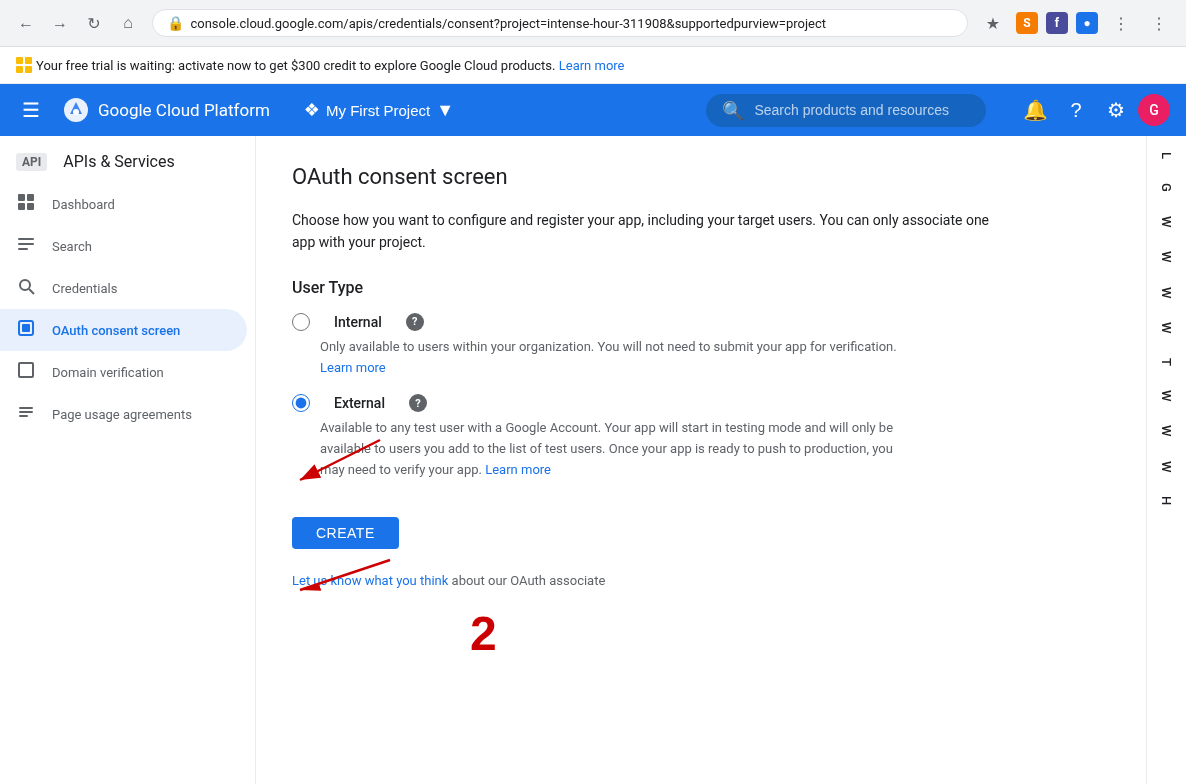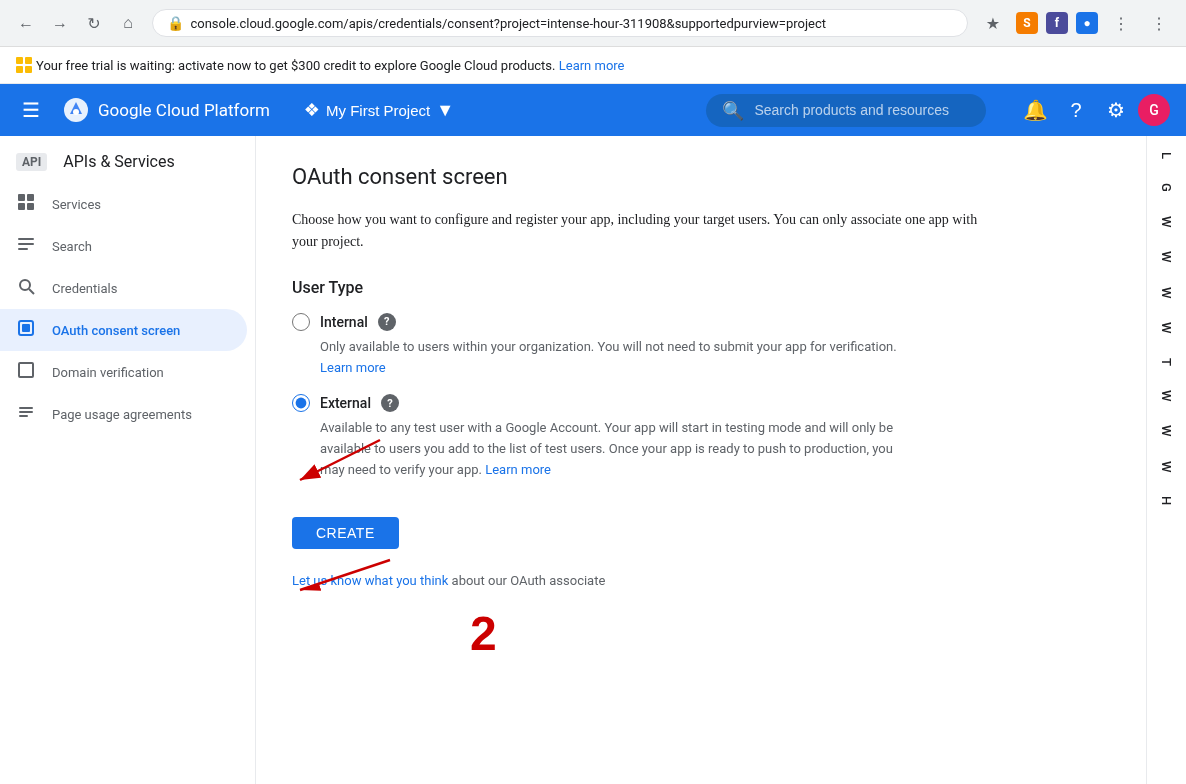--- a/index.html
+++ b/index.html
@@ -112,28 +112,28 @@
     .nav-item .nav-icon { font-size: 18px; width: 20px; text-align: center; }
     .nav-item.active .nav-icon { color: #1a73e8; }
 
     
     .content-area {
       flex: 1; padding: 28px 36px; overflow-y: auto; background: #fff;
     }
     .page-title {
       font-size: 22px; font-weight: 400; color: #202124; margin-bottom: 20px;
     }
-    .description { font-size: 14px; color: #202124; line-height: 1.6; margin-bottom: 24px; max-width: 700px; font-family: Liberation Serif, serif; }
+    .description { font-size: 14px; color: #202124; line-height: 1.6; margin-bottom: 24px; max-width: 700px; }
 
     .section-title { font-size: 16px; font-weight: 500; color: #202124; margin-bottom: 16px; }
 
     
     .radio-option { margin-bottom: 16px; }
     .radio-label {
-      display: flex; align-items: center; gap: 10px; cursor: pointer; margin-bottom: 6px;
+      display: flex; align-items: center; gap: 24px; cursor: pointer; margin-bottom: 6px;
     }
     .radio-input {
       width: 18px; height: 18px; accent-color: #1a73e8; cursor: pointer;
     }
     .radio-text { font-size: 14px; color: #202124; font-weight: 500; }
     .help-icon {
       width: 18px; height: 18px; border-radius: 50%; background: #5f6368;
       color: white; display: inline-flex; align-items: center; justify-content: center;
       font-size: 11px; font-weight: bold; cursor: pointer;
     }
@@ -245,21 +245,21 @@
     <nav class="sidebar-nav">
       <div class="nav-item">
         <span class="nav-icon">
           <svg width="18" height="18" viewBox="0 0 18 18">
               <rect x="1" y="1" width="7" height="7" rx="1" fill="currentColor"></rect>
               <rect x="10" y="1" width="7" height="7" rx="1" fill="currentColor"></rect>
               <rect x="1" y="10" width="7" height="7" rx="1" fill="currentColor"></rect>
               <rect x="10" y="10" width="7" height="7" rx="1" fill="currentColor"></rect>
             </svg>
         </span>
-        <span>Services</span>
+        <span>Dashboard</span>
       </div>
       <div class="nav-item">
         <span class="nav-icon">
           <svg width="18" height="18" viewBox="0 0 18 18">
               <rect x="1" y="3" width="16" height="2" rx="1" fill="currentColor"></rect>
               <rect x="1" y="8" width="16" height="2" rx="1" fill="currentColor"></rect>
               <rect x="1" y="13" width="10" height="2" rx="1" fill="currentColor"></rect>
             </svg>
         </span>
         <span>Search</span>

